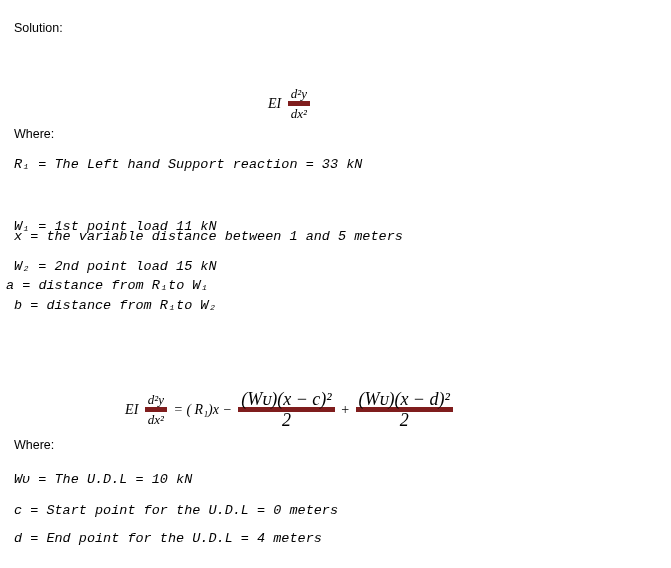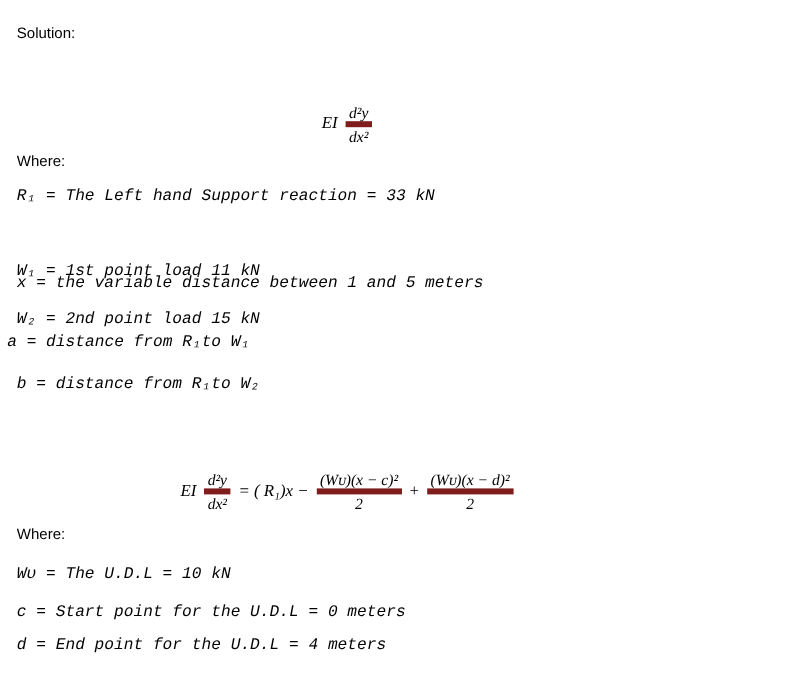--- a/index.html
+++ b/index.html
@@ -58,21 +58,21 @@
     font-size: 13px;
     line-height: 15px;
   }
   .frac .den {
     display: block;
     border-top: 5px solid #7f1d1d;
     padding: 0 3px;
     font-size: 13px;
     line-height: 16px;
   }
-  .frac.small .num, .frac.small .den { font-size: 13px; }
+  .frac.small .num, .frac.small .den { font-size: 18px; }
   .eqtxt { display: inline-block; vertical-align: middle; }
 </style>
 </head>
 <body>
 
 <div class="page">
 
   <div class="line plain" style="left:14px; top:20px;">Solution:</div>
 
 
@@ -84,21 +84,21 @@
     </span>
   </div>
 
   <div class="line plain" style="left:14px; top:126px;">Where:</div>
 
   <div class="line math" style="left:14px; top:157px;">R₁ = The Left hand Support reaction = 33 kN</div>
   <div class="line math" style="left:14px; top:188px;margin-top:41px;">x = the variable distance between 1 and 5 meters</div>
   <div class="line math" style="left:14px; top:219px;">W₁ = 1st point load 11 kN</div>
   <div class="line math" style="left:14px; top:239px;margin-top:20px;">W₂ = 2nd point load 15 kN</div>
   <div class="line math" style="left:6px; top:278px;">a = distance from R₁to W₁</div>
-  <div class="line math" style="left:14px; top:313px;">b = distance from R₁to W₂</div>
+  <div class="line math" style="left:14px; top:298px;">b = distance from R₁to W₂</div>
 
 
   <div class="eq" style="top:392px;">
     <span class="eqtxt">EI</span>
     <span class="frac">
       <span class="num">d²y</span>
       <span class="den">dx²</span>
     </span>
     <span class="eqtxt">= ( R₁)x −</span>
     <span class="frac small">

